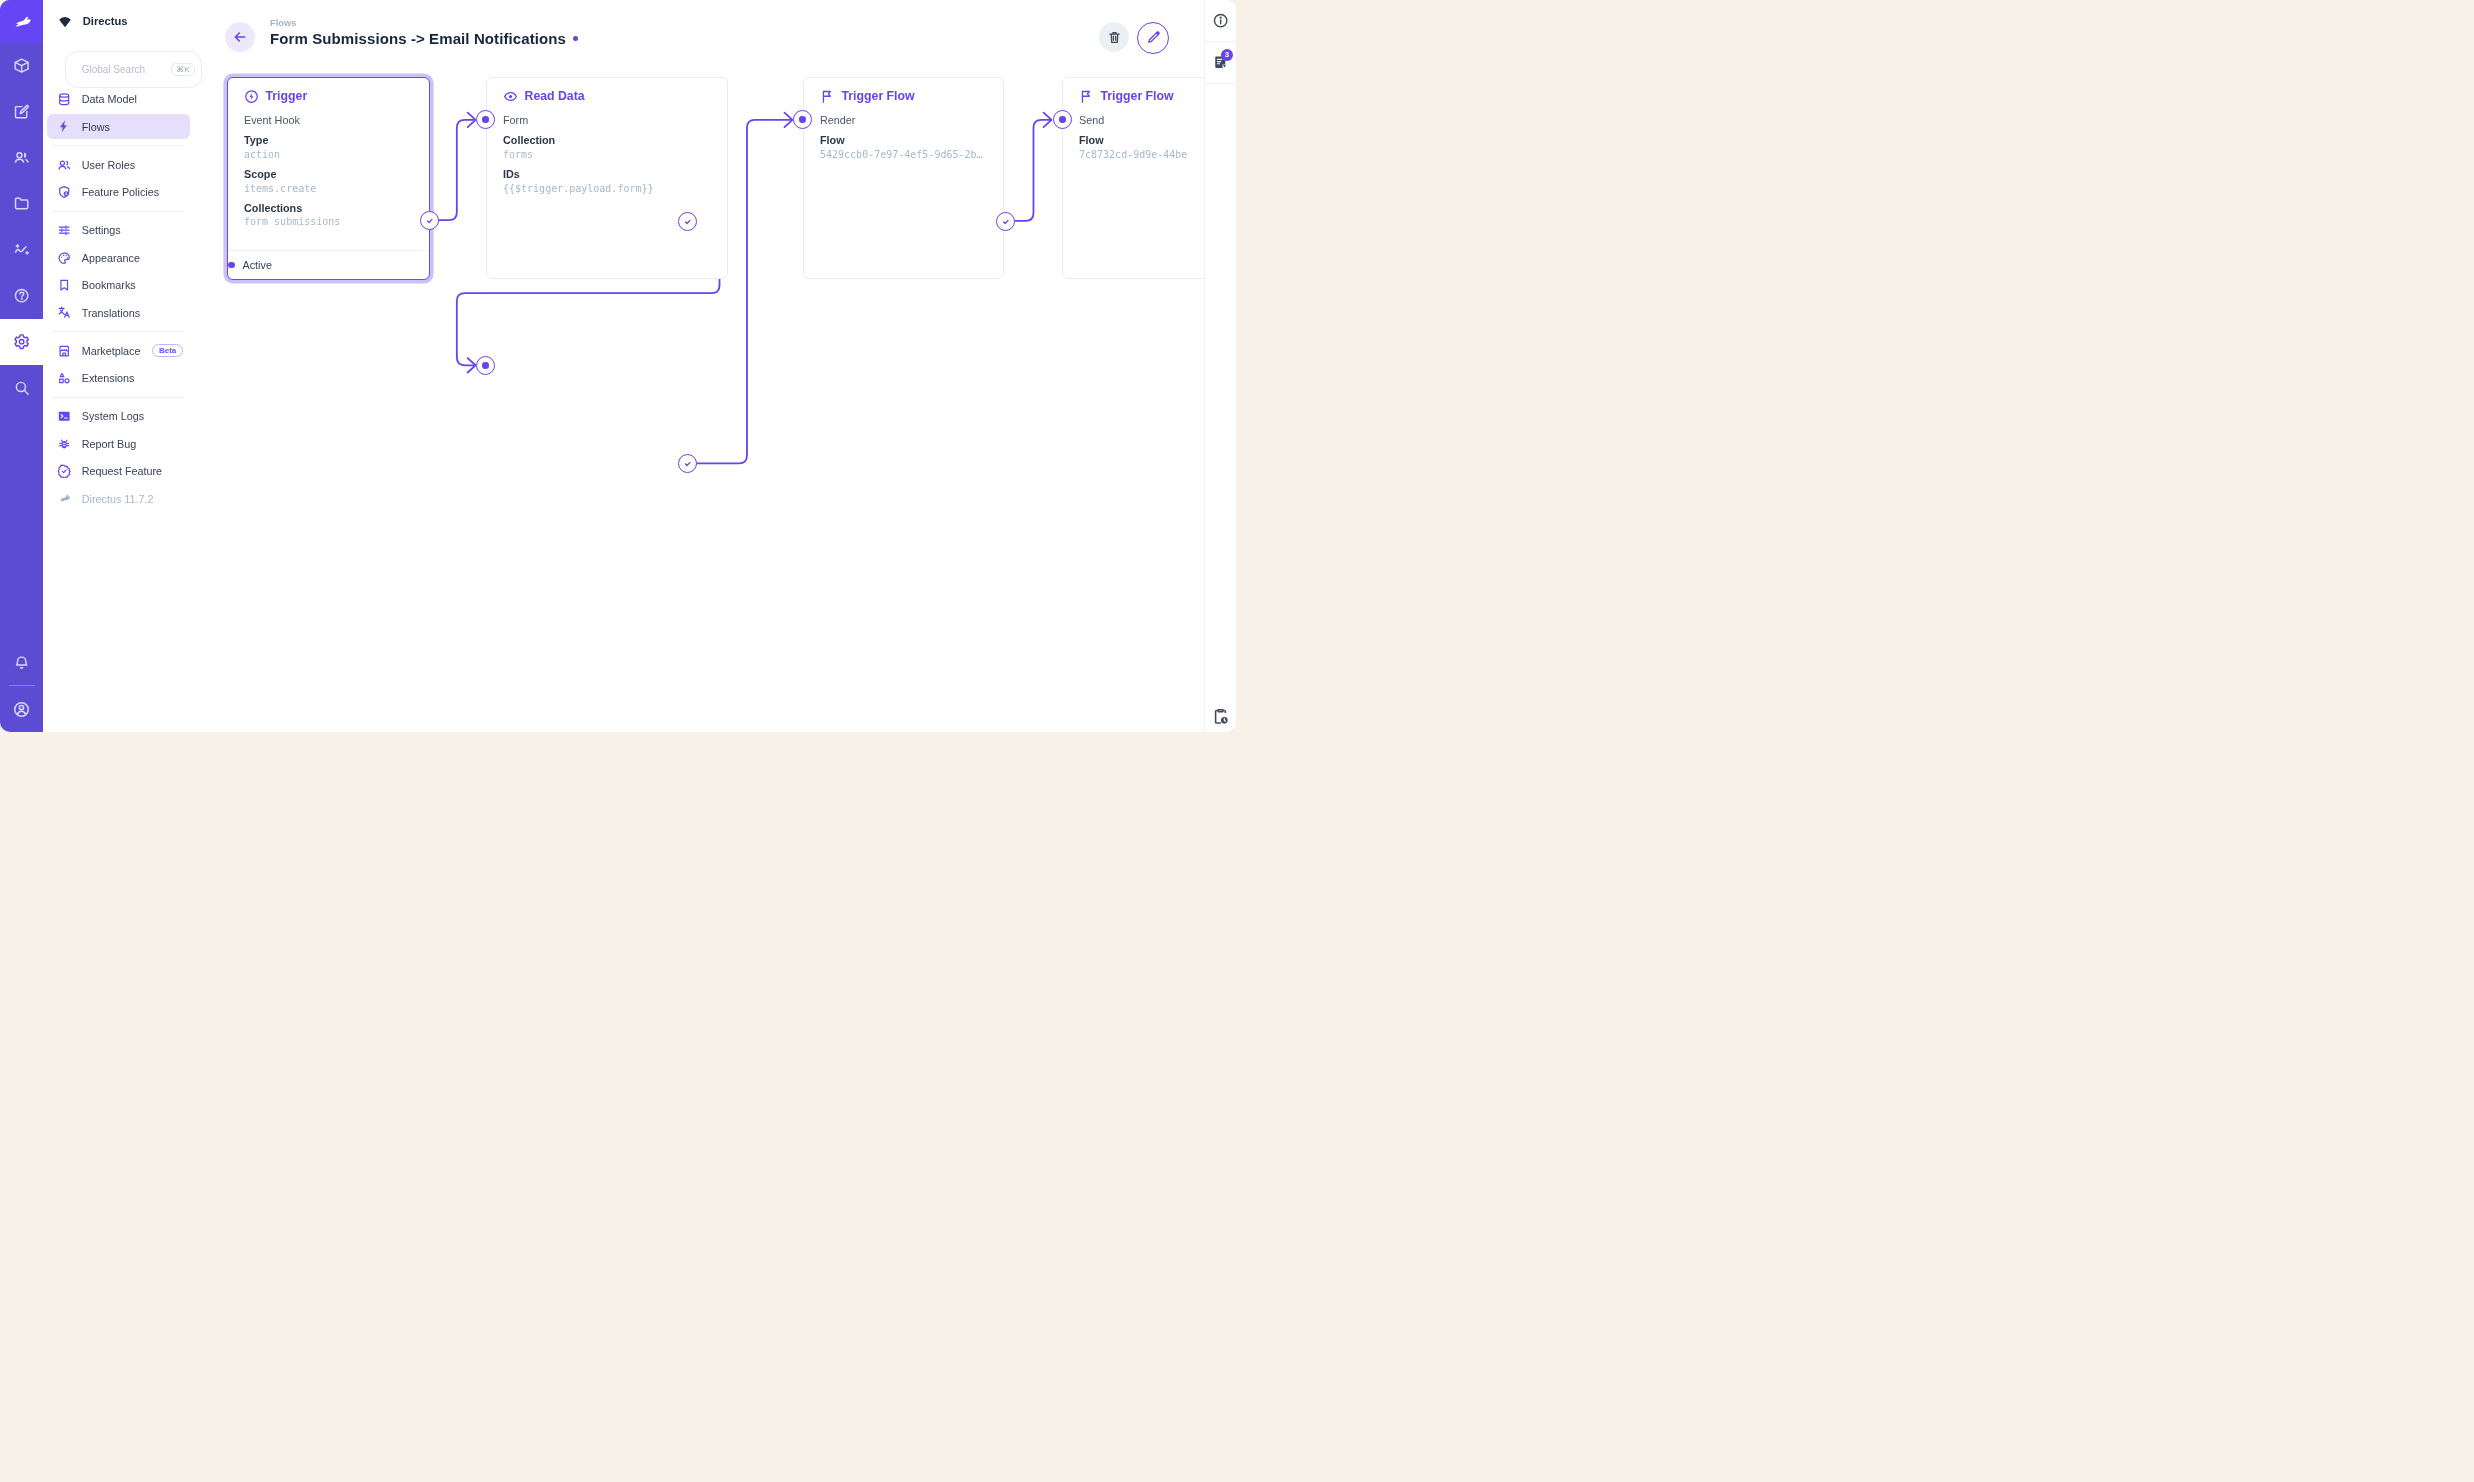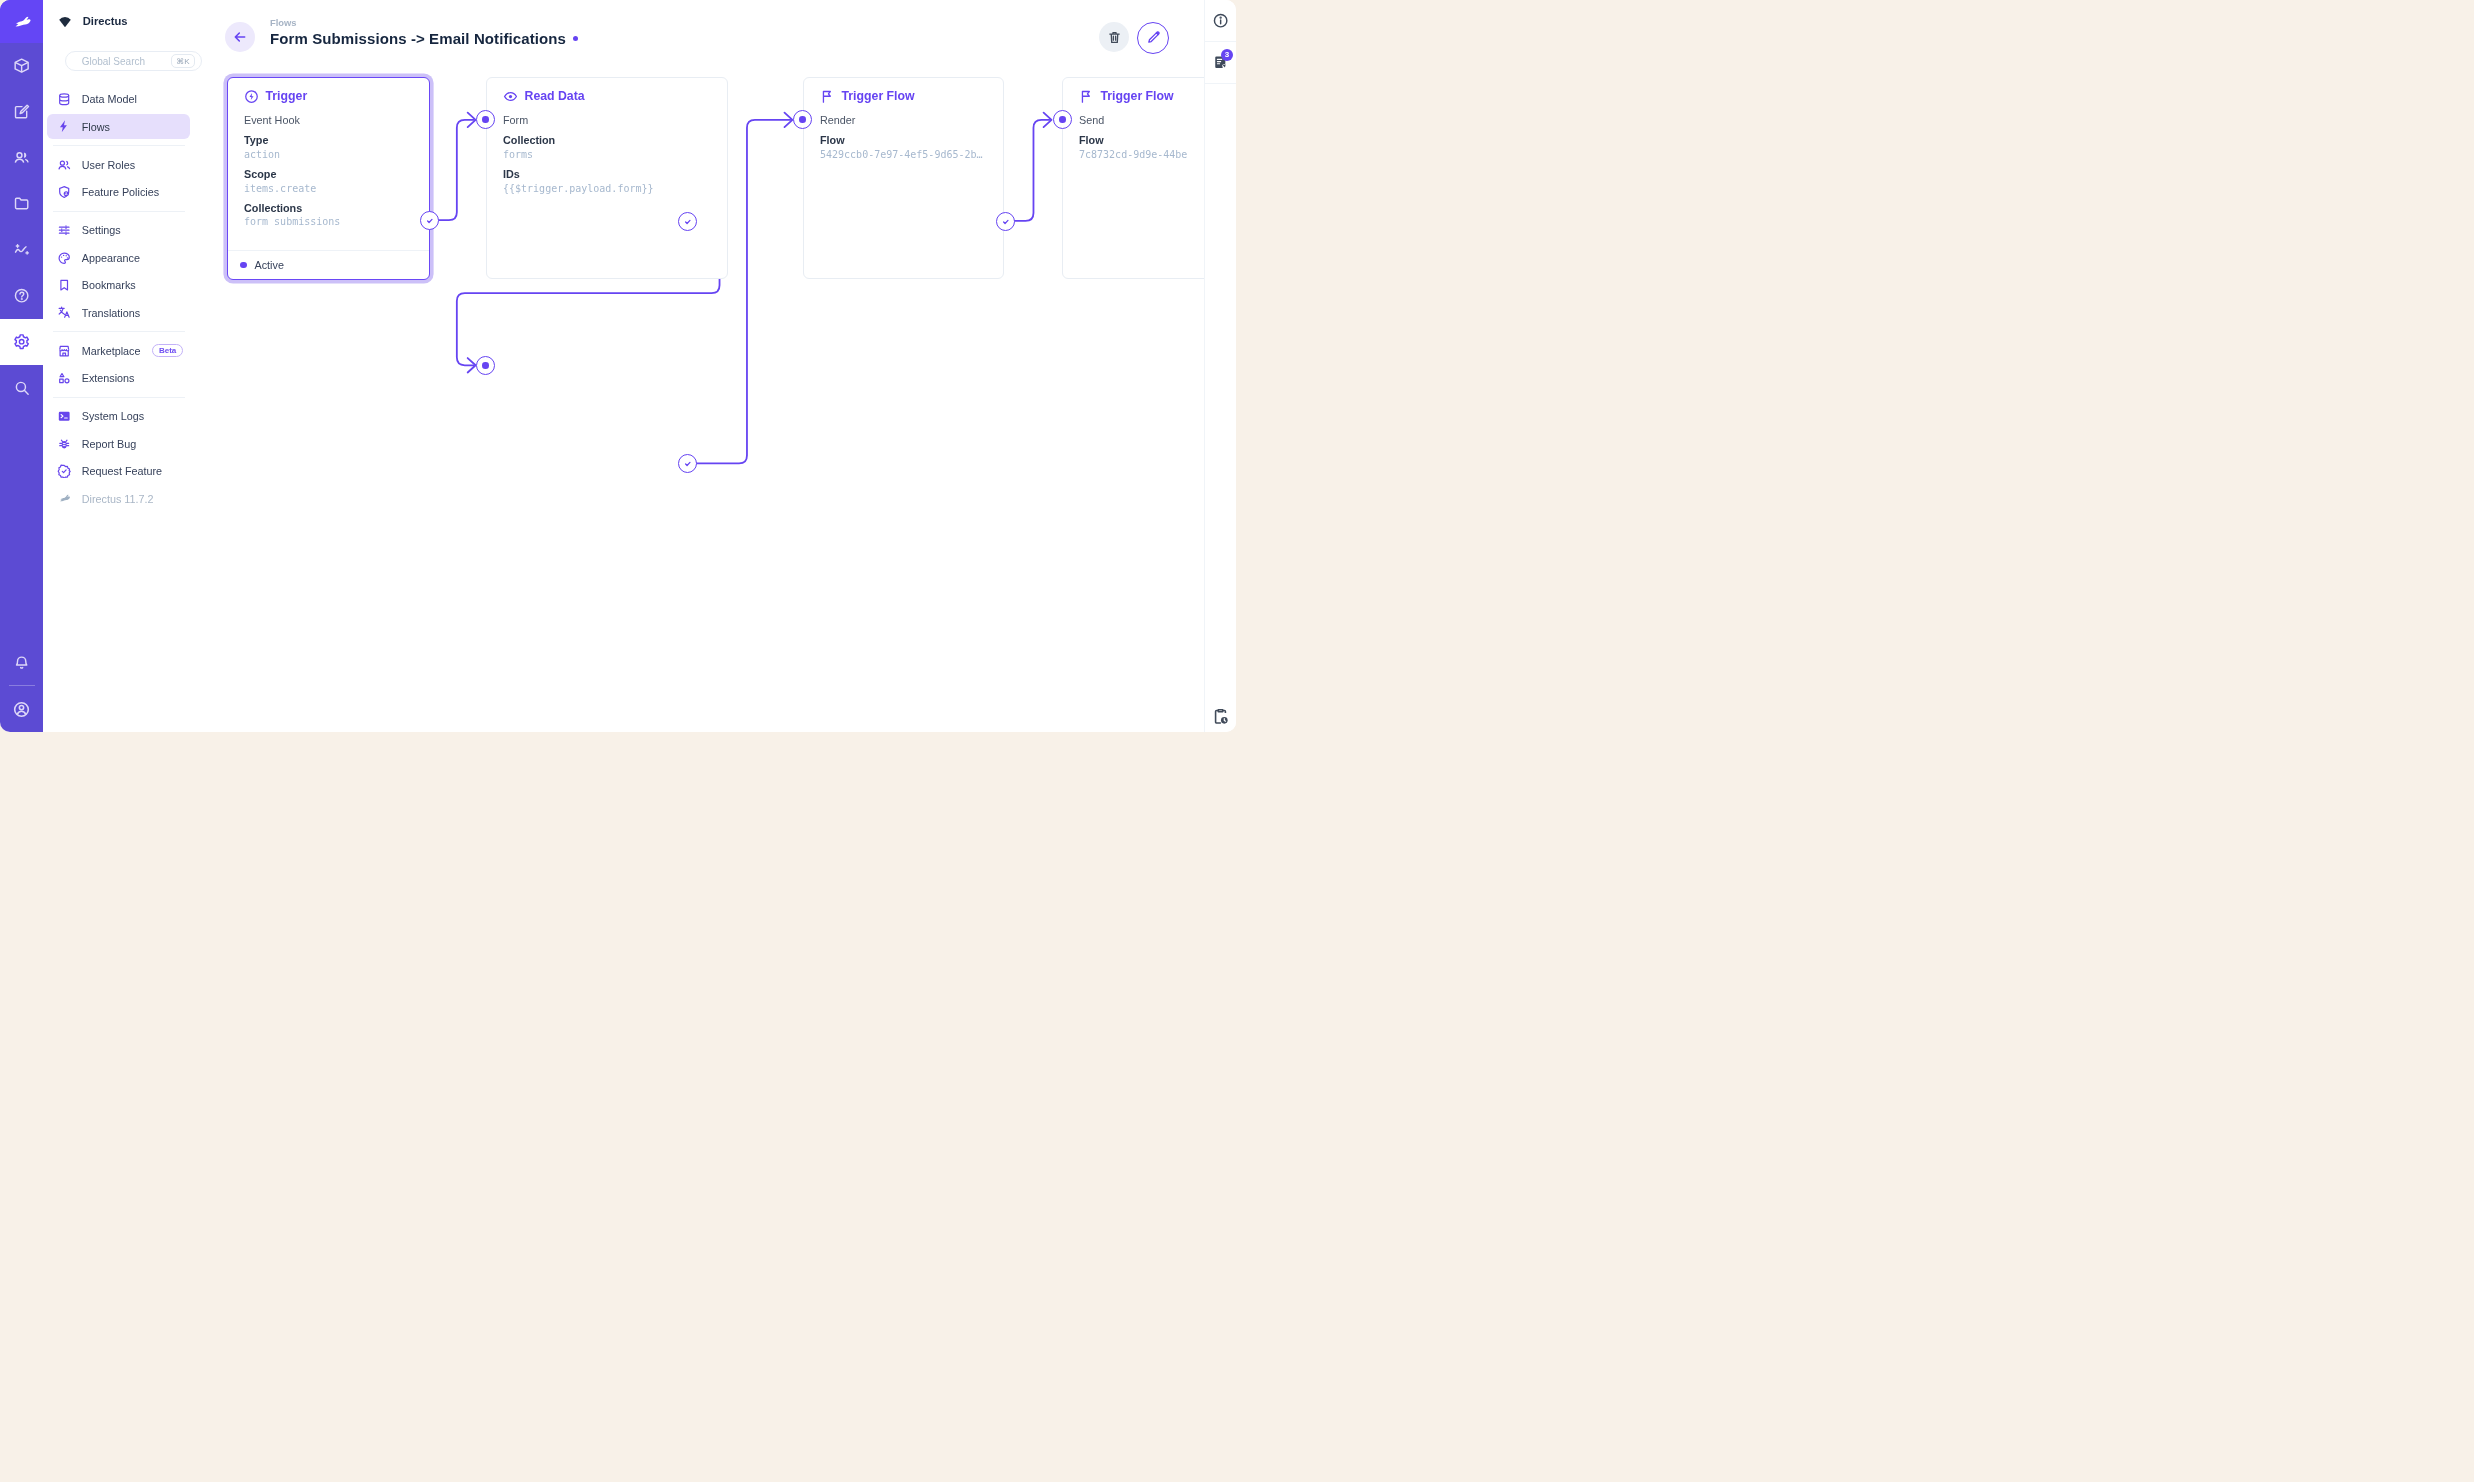--- a/index.html
+++ b/index.html
@@ -12,21 +12,21 @@
   .logo-tile { width:43px; height:43px; background:#6446F5; display:flex; align-items:center; justify-content:center; }
   .mtile { width:43px; height:46px; display:flex; align-items:center; justify-content:center; color:#DDD7F8; cursor:pointer; }
   .mtile.active { background:#fff; color:#6644F2; }
   .mbottom { position:absolute; bottom:0; left:0; width:43px; }
   .mdivider { width:26px; height:0.7px; background:rgba(255,255,255,.28); margin:0 auto; }
 
   
   .nav { position:absolute; left:43px; top:0; width:152px; height:100%; background:#fff; z-index:25; }
   .project-row { display:flex; align-items:center; gap:9.4px; padding:9.4px 0 0 14.4px; height:33px; }
   .project-name { font-size:11.2px; font-weight:600; color:#1B2940; }
-  .gsearch { position:absolute; left:21.7px; top:51px; width:159px; max-width:137px; height:20px; border:1.4px solid #E8EDF4; border-radius:12.3px; display:flex; align-items:center; padding:0 5.8px 0 16px; background:#fff;justify-content:flex-end; }
+  .gsearch { position:absolute; left:21.7px; top:51px; width:159px; max-width:137px; height:37px; border:1.4px solid #E8EDF4; border-radius:12.3px; display:flex; align-items:center; padding:0 5.8px 0 16px; background:#fff;justify-content:flex-end; }
   .gsearch input { border:none; outline:none; width:72px; font-size:10px; color:#51607a; background:transparent; font-family:inherit; }
   .gsearch input::placeholder { color:#B3C0CF; }
   .kbd-chip { margin-left:auto; border:1.1px solid #E4EAF1; color:#9AA8B9; border-radius:5px; font-size:8px; padding:1.4px 4.3px; white-space:nowrap; }
   .navlist { position:absolute; left:4.3px; top:87px; width:143px; }
   .navitem { display:flex; align-items:center; gap:10px; height:24.5px; margin-bottom:2.9px; padding:0 7.2px 0 10px; border-radius:5.8px; font-size:10.8px; font-weight:500; color:#36415A; cursor:pointer; }
   .navitem .nicon { width:14.4px; height:14.4px; color:#6745EC; flex:0 0 14.4px; display:flex; }
   .navitem.active { background:#E6DFFC; color:#2E3948; }
   .navitem.version { color:#A9B6C6; cursor:default; }
   .navitem.version .nicon { color:#9FB0C2; }
   .navdivider { height:0.7px; background:#EDF1F6; margin:6.5px 5.8px; }
@@ -45,21 +45,21 @@
   
   .canvas { position:absolute; inset:0; z-index:1; }
   .wires { position:absolute; inset:0; z-index:2; pointer-events:none; }
   .panel { position:absolute; background:#fff; border:1.1px solid #E8EDF3; border-radius:6px; z-index:3; overflow:hidden; }
   .panel.selected { border:1.4px solid #6A48F6; box-shadow:0 0 0 3.6px #CCC0F8; }
   .p-head { display:flex; align-items:center; gap:6.5px; margin:10.8px 16px 0; color:#6644F2; font-weight:700; font-size:12.3px; }
   .p-head .picon { width:15px; height:15px; display:flex; color:#6644F2; }
   .p-name { margin:10px 16px 0; font-size:10.8px; color:#4B5566; }
   .f-label { margin:8.7px 16px 0; font-size:10.8px; font-weight:700; color:#2B3648; }
   .f-value { margin:2.2px 16px 0; font-size:10px; color:#A6B8CE; font-family:"DejaVu Sans Mono","Liberation Mono",monospace; white-space:nowrap; overflow:hidden; }
-  .statusbar { position:absolute; left:0; right:0; bottom:0; height:29px; border-top:0.7px solid #EEF2F7; display:flex; align-items:center; gap:8px; padding:0 12px; }
+  .statusbar { position:absolute; left:0; right:0; bottom:0; height:29px; border-top:0.7px solid #EEF2F7; display:flex; align-items:center; gap:8px; padding:0 0; }
   .status-dot { width:6.5px; height:6.5px; border-radius:50%; background:#6644F2; }
   .status-text { font-size:10.8px; color:#36415A; }
   .cpoint { position:absolute; width:19px; height:19px; border-radius:50%; background:#fff; border:1.8px solid #6644F2; z-index:4; display:flex; align-items:center; justify-content:center; }
   .cpoint .dot { width:6.5px; height:6.5px; border-radius:50%; background:#6644F2; }
   .cpoint svg { color:#6644F2; }
 
   
   .rightbar { position:absolute; right:0; top:0; width:32px; height:100%; background:#fff; border-left:1.4px solid #F0F4F8; z-index:20; }
   .rb-section { height:42px; display:flex; align-items:center; justify-content:center; border-bottom:1.4px solid #F0F4F8; color:#3F4A5A; cursor:pointer; position:relative; }
   .rb-badge { position:absolute; top:6.5px; right:2.9px; min-width:12.3px; height:12.3px; border-radius:6.5px; background:#6644F2; color:#fff; font-size:8px; font-weight:700; display:flex; align-items:center; justify-content:center; padding:0 2.9px; }

